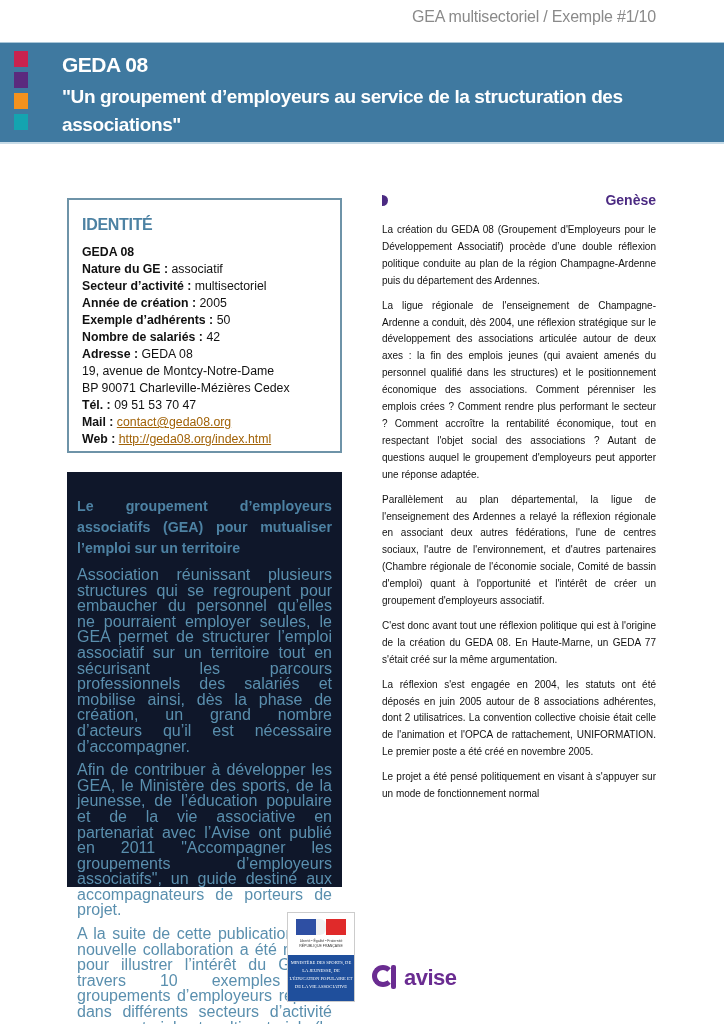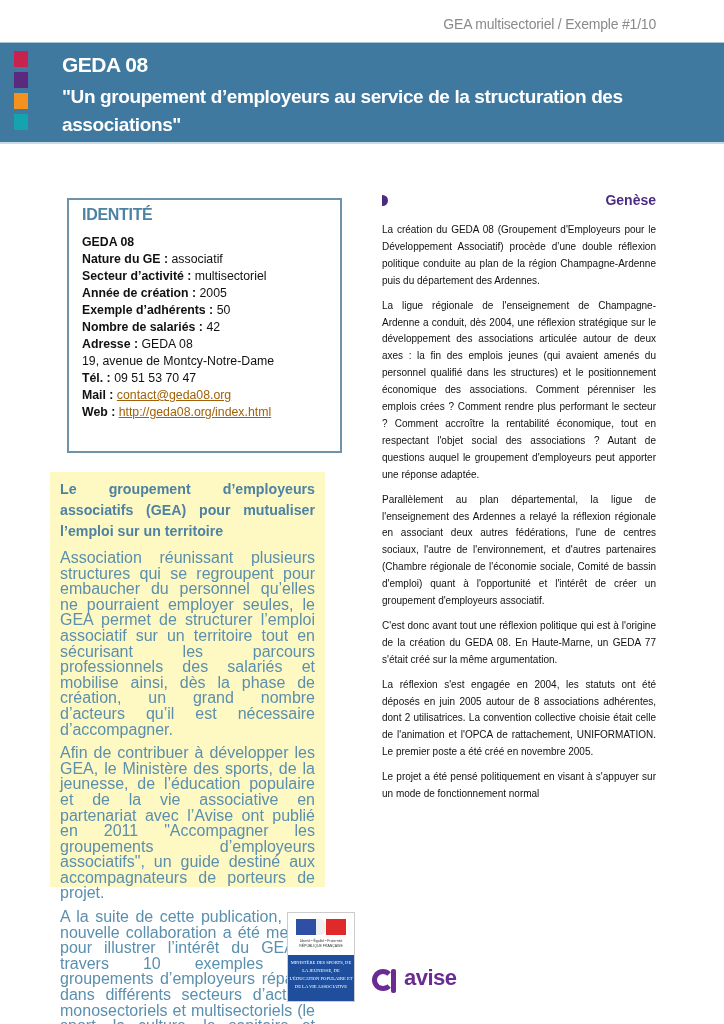--- a/index.html
+++ b/index.html
@@ -1,53 +1,53 @@
 <!DOCTYPE html>
 <html><head>
   <meta charset="utf-8">
   <style>
     * { box-sizing: border-box; margin: 0; padding: 0; }
     html, body { width: 724px; height: 1024px; background: #ffffff; overflow: hidden; }
     body { position: relative; font-family: "Liberation Sans", sans-serif; color: #111; }
 
     .top-ref {
-      position: absolute; top: 16px; right: 68px;
-      font-size: 14px; color: #8a8a8a; letter-spacing: -0.2px;
+      position: absolute; top: 8px; right: 68px;
+      font-size: 16px; color: #8a8a8a; letter-spacing: -0.2px;
     }
     .banner {
       position: absolute; top: 42px; left: 0; width: 724px; height: 102px;
       background: #3f79a0;
       border-top: 1px solid #a9c6d8; border-bottom: 2px solid #c7dbe7;
     }
     .squares { position: absolute; left: 14px; top: 8px; width: 14px; }
     .sq { width: 14px; height: 16px; margin-bottom: 5px; }
     .banner-title {
       position: absolute; left: 62px; top: 10px;
       color: #fff; font-size: 21px; font-weight: bold; letter-spacing: -0.5px;
     }
     .banner-subtitle {
       position: absolute; left: 62px; top: 40px; width: 600px;
       color: #fff; font-size: 19px; font-weight: bold; line-height: 28px; letter-spacing: -0.4px;
     }
 
     .identity {
       position: absolute; left: 67px; top: 198px; width: 275px; height: 255px;
-      border: 2px solid #6e93a8; padding: 6px 13px;
+      border: 2px solid #6e93a8; padding: 16px 13px;
     }
     .identity-title {
       font-size: 16px; font-weight: bold; color: #4d82a3; letter-spacing: -0.3px;
       margin-bottom: 10px;
     }
     .id-line { font-size: 12.3px; line-height: 17px; color: #111; white-space: nowrap; }
     .id-line b { font-weight: bold; }
     .id-line a { color: #a16207; text-decoration: underline; }
 
     .gea-box {
-      position: absolute; left: 50px; top: 472px; width: 275px; height: 415px;
-      background: #fef9c3; padding: 7px 10px 0 10px;
+      position: absolute; left: 67px; top: 472px; width: 275px; height: 415px;
+      background: #0f172a; padding: 24px 10px 0 10px;
     }
     .gea-title {
       font-size: 14.2px; font-weight: bold; color: #4d82a3; line-height: 21px;
       text-align: justify; margin-bottom: 8px;
     }
     .gea-p {
       font-size: 16px; line-height: 15.6px; color: #5a8fae; text-align: justify;
       margin-bottom: 8px;
     }
 
@@ -71,21 +71,21 @@
     .ml-top { height: 42px; position: relative; }
     .flag-blue { position: absolute; left: 8px; top: 6px; width: 20px; height: 16px; background: #2e4fa3; }
     .flag-red { position: absolute; left: 38px; top: 6px; width: 20px; height: 16px; background: #e02a2a; }
     .flag-face { position: absolute; left: 28px; top: 6px; width: 10px; height: 16px; background: #f0f0f0; border-radius: 0 6px 6px 0; }
     .ml-motto { position: absolute; left: 4px; top: 26px; width: 58px; font-size: 3.5px; color: #333; text-align: center; line-height: 5px; }
     .ml-bottom {
       height: 46px; background: #1f4f9c; color: #fff; font-family: "Liberation Serif", serif;
       font-size: 4.6px; text-align: center; line-height: 8px; padding-top: 4px;
     }
     .avise {
-      position: absolute; left: 372px; top: 965px; display: flex; align-items: flex-end; gap: 4px;
+      position: absolute; left: 372px; top: 965px; display: flex; align-items: flex-start; gap: 4px;
     }
     .avise-mark {
       width: 22px; height: 22px; border: 5px solid #6a2c91; border-radius: 50%; border-right-color: transparent;
       position: relative;
     }
     .avise-mark::after {
       content: ""; position: absolute; right: -7px; top: -5px; width: 5px; height: 24px; background: #6a2c91; border-radius: 2px;
     }
     .avise-text { color: #6a2c91; font-weight: bold; font-size: 22px; letter-spacing: -0.5px; margin-left: 6px; }
   </style>
@@ -108,20 +108,21 @@
 <div class="identity">
   <div class="identity-title">IDENTITÉ</div>
   <div class="id-line"><b>GEDA 08</b></div>
   <div class="id-line"><b>Nature du GE : </b><span>associatif</span></div>
   <div class="id-line"><b>Secteur d’activité : </b><span>multisectoriel</span></div>
   <div class="id-line"><b>Année de création : </b><span>2005</span></div>
   <div class="id-line"><b>Exemple d’adhérents : </b><span>50</span></div>
   <div class="id-line"><b>Nombre de salariés : </b><span>42</span></div>
   <div class="id-line"><b>Adresse : </b><span>GEDA 08</span></div>
   <div class="id-line">19, avenue de Montcy-Notre-Dame</div>
+  <div class="id-line">BP 90071 Charleville-Mézières Cedex</div>
   <div class="id-line"><b>Tél. : </b><span>09 51 53 70 47</span></div>
   <div class="id-line"><b>Mail : </b><a>contact@geda08.org</a></div>
   <div class="id-line"><b>Web : </b><a>http://geda08.org/index.html</a></div>
 </div>
 
 <div class="gea-box">
   <div class="gea-title">Le groupement d’employeurs associatifs (GEA) pour mutualiser l’emploi sur un territoire</div>
   <p class="gea-p">Association réunissant plusieurs structures qui se regroupent pour embaucher du personnel qu’elles ne pourraient employer seules, le GEA permet de structurer l’emploi associatif sur un territoire tout en sécurisant les parcours professionnels des salariés et mobilise ainsi, dès la phase de création, un grand nombre d’acteurs qu’il est nécessaire d’accompagner.</p>
   <p class="gea-p">Afin de contribuer à développer les GEA, le Ministère des sports, de la jeunesse, de l’éducation populaire et de la vie associative en partenariat avec l’Avise ont publié en 2011 "Accompagner les groupements d’employeurs associatifs", un guide destiné aux accompagnateurs de porteurs de projet.</p>
   <p class="gea-p">A la suite de cette publication, une nouvelle collaboration a été menée pour illustrer l’intérêt du GEA à travers 10 exemples de groupements d’employeurs répartis dans différents secteurs d’activité monosectoriels et multisectoriels (le sport, la culture, le sanitaire et social).</p>

